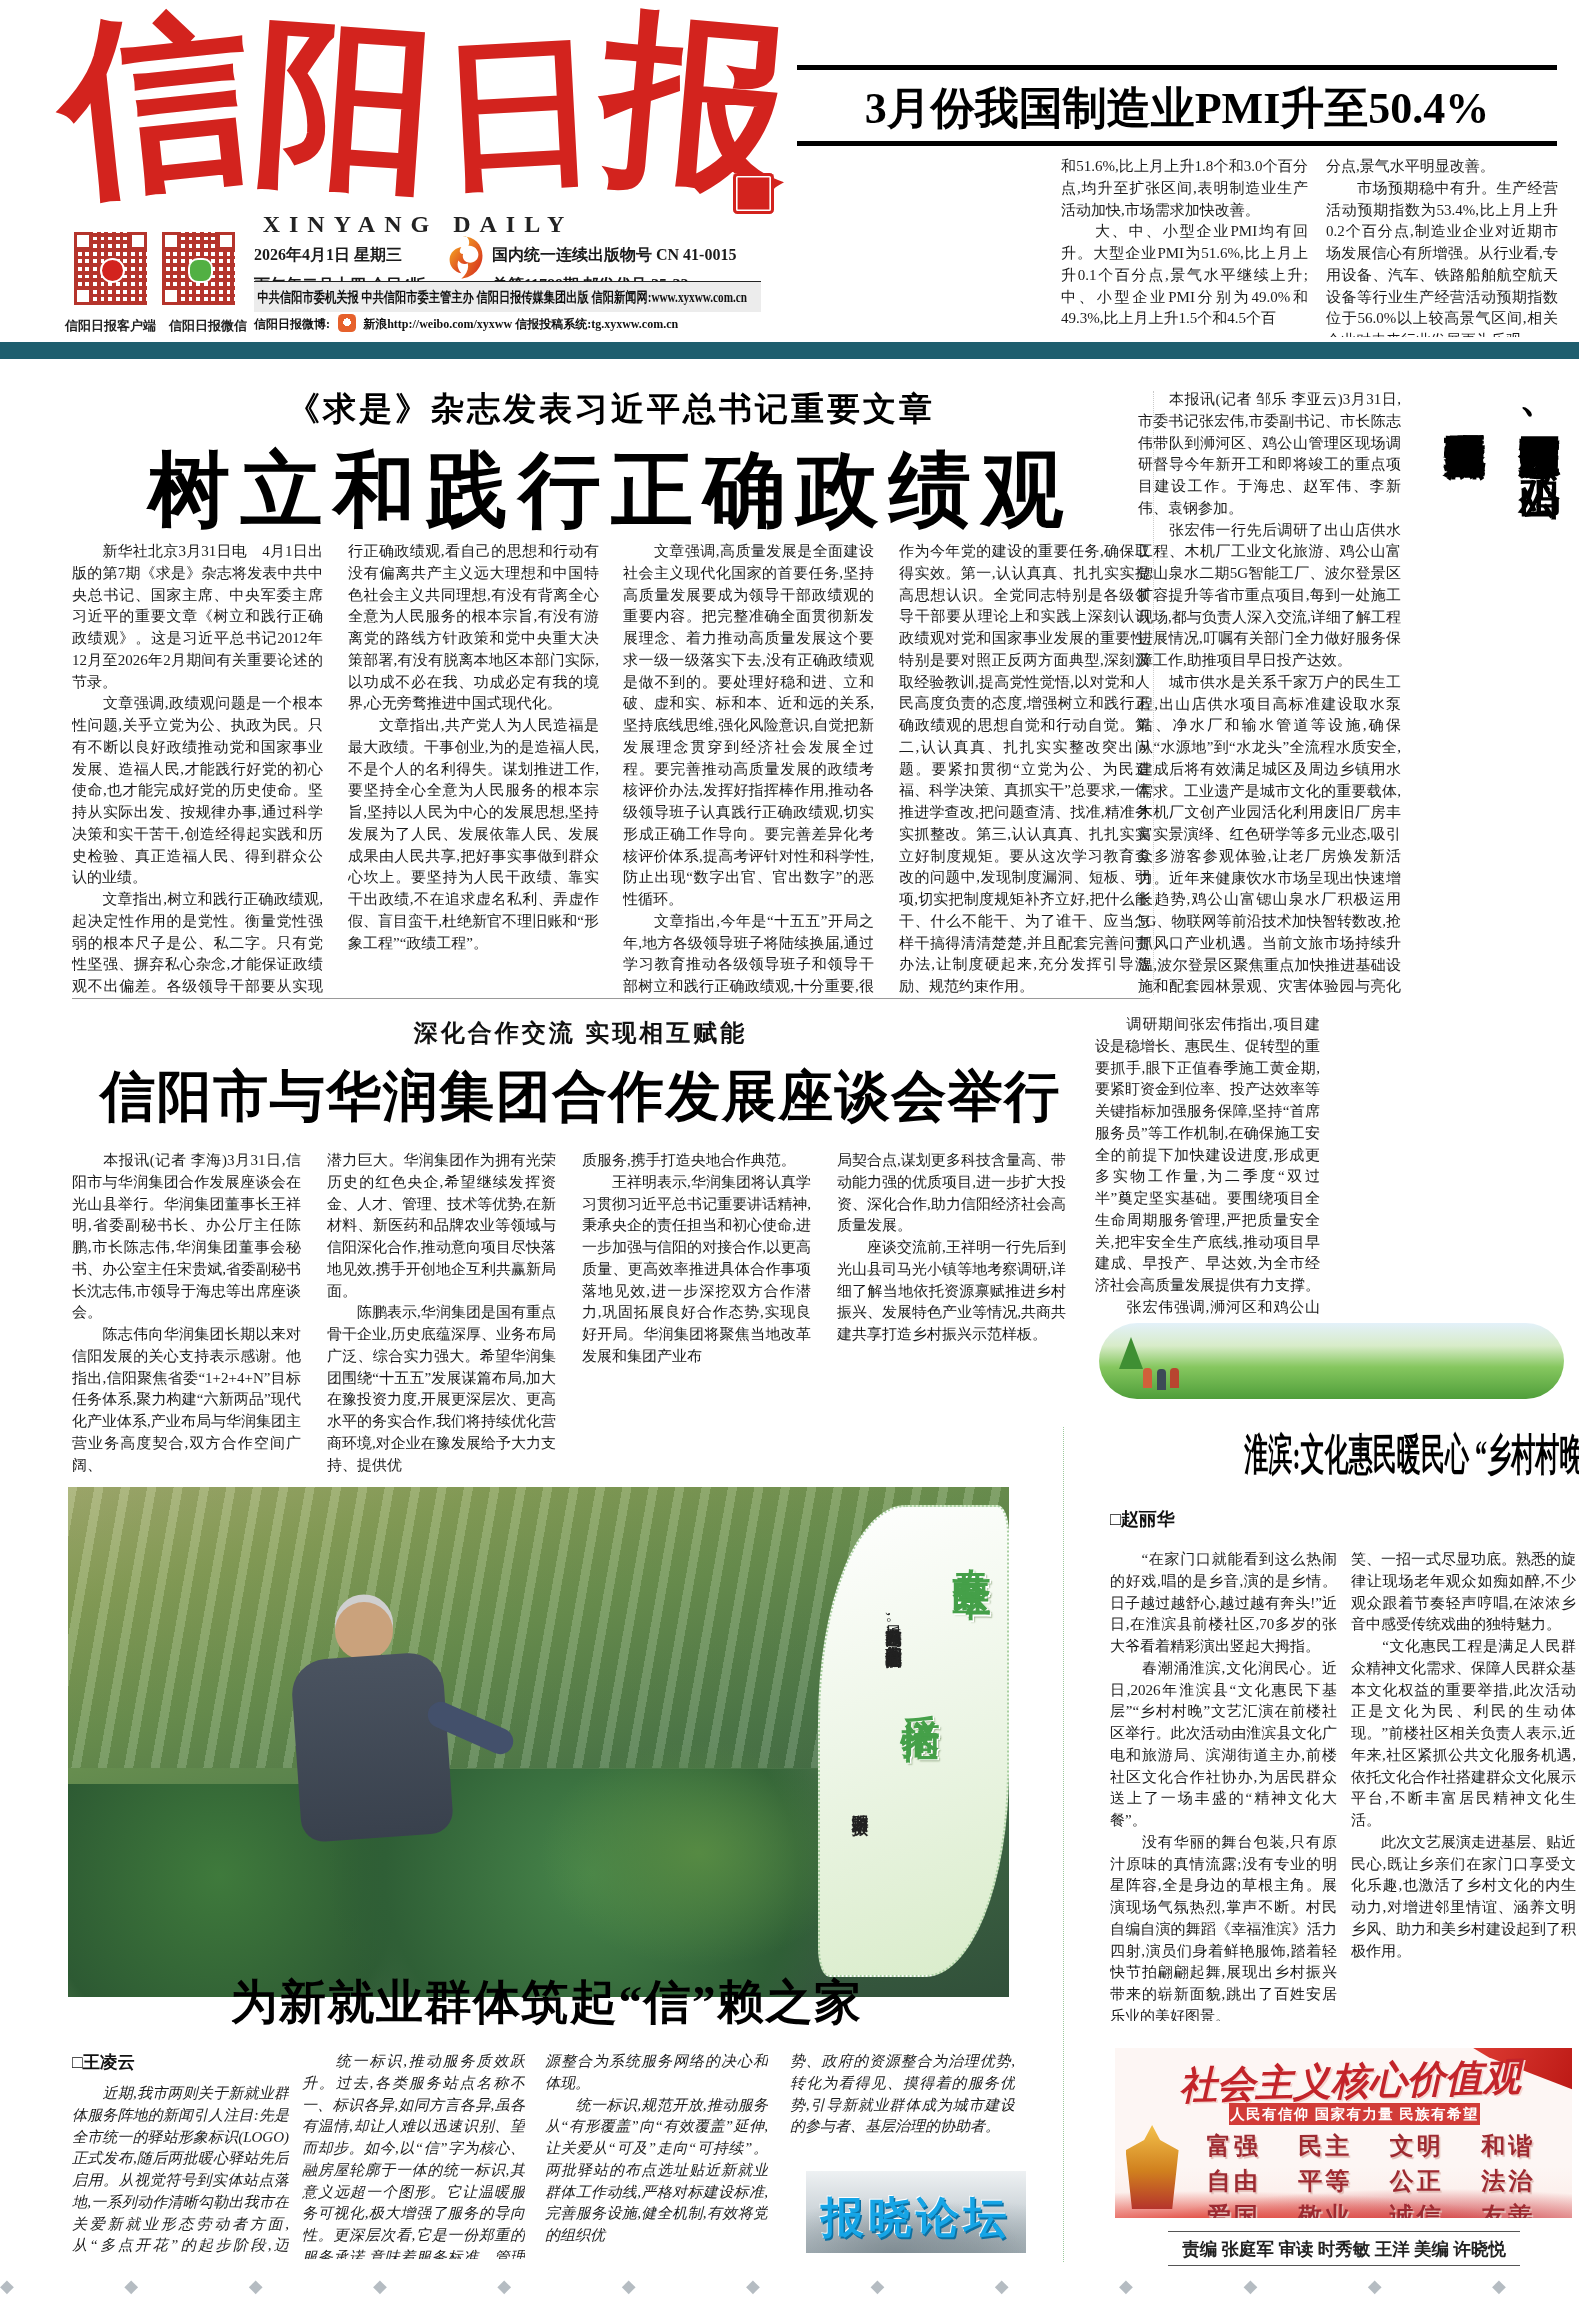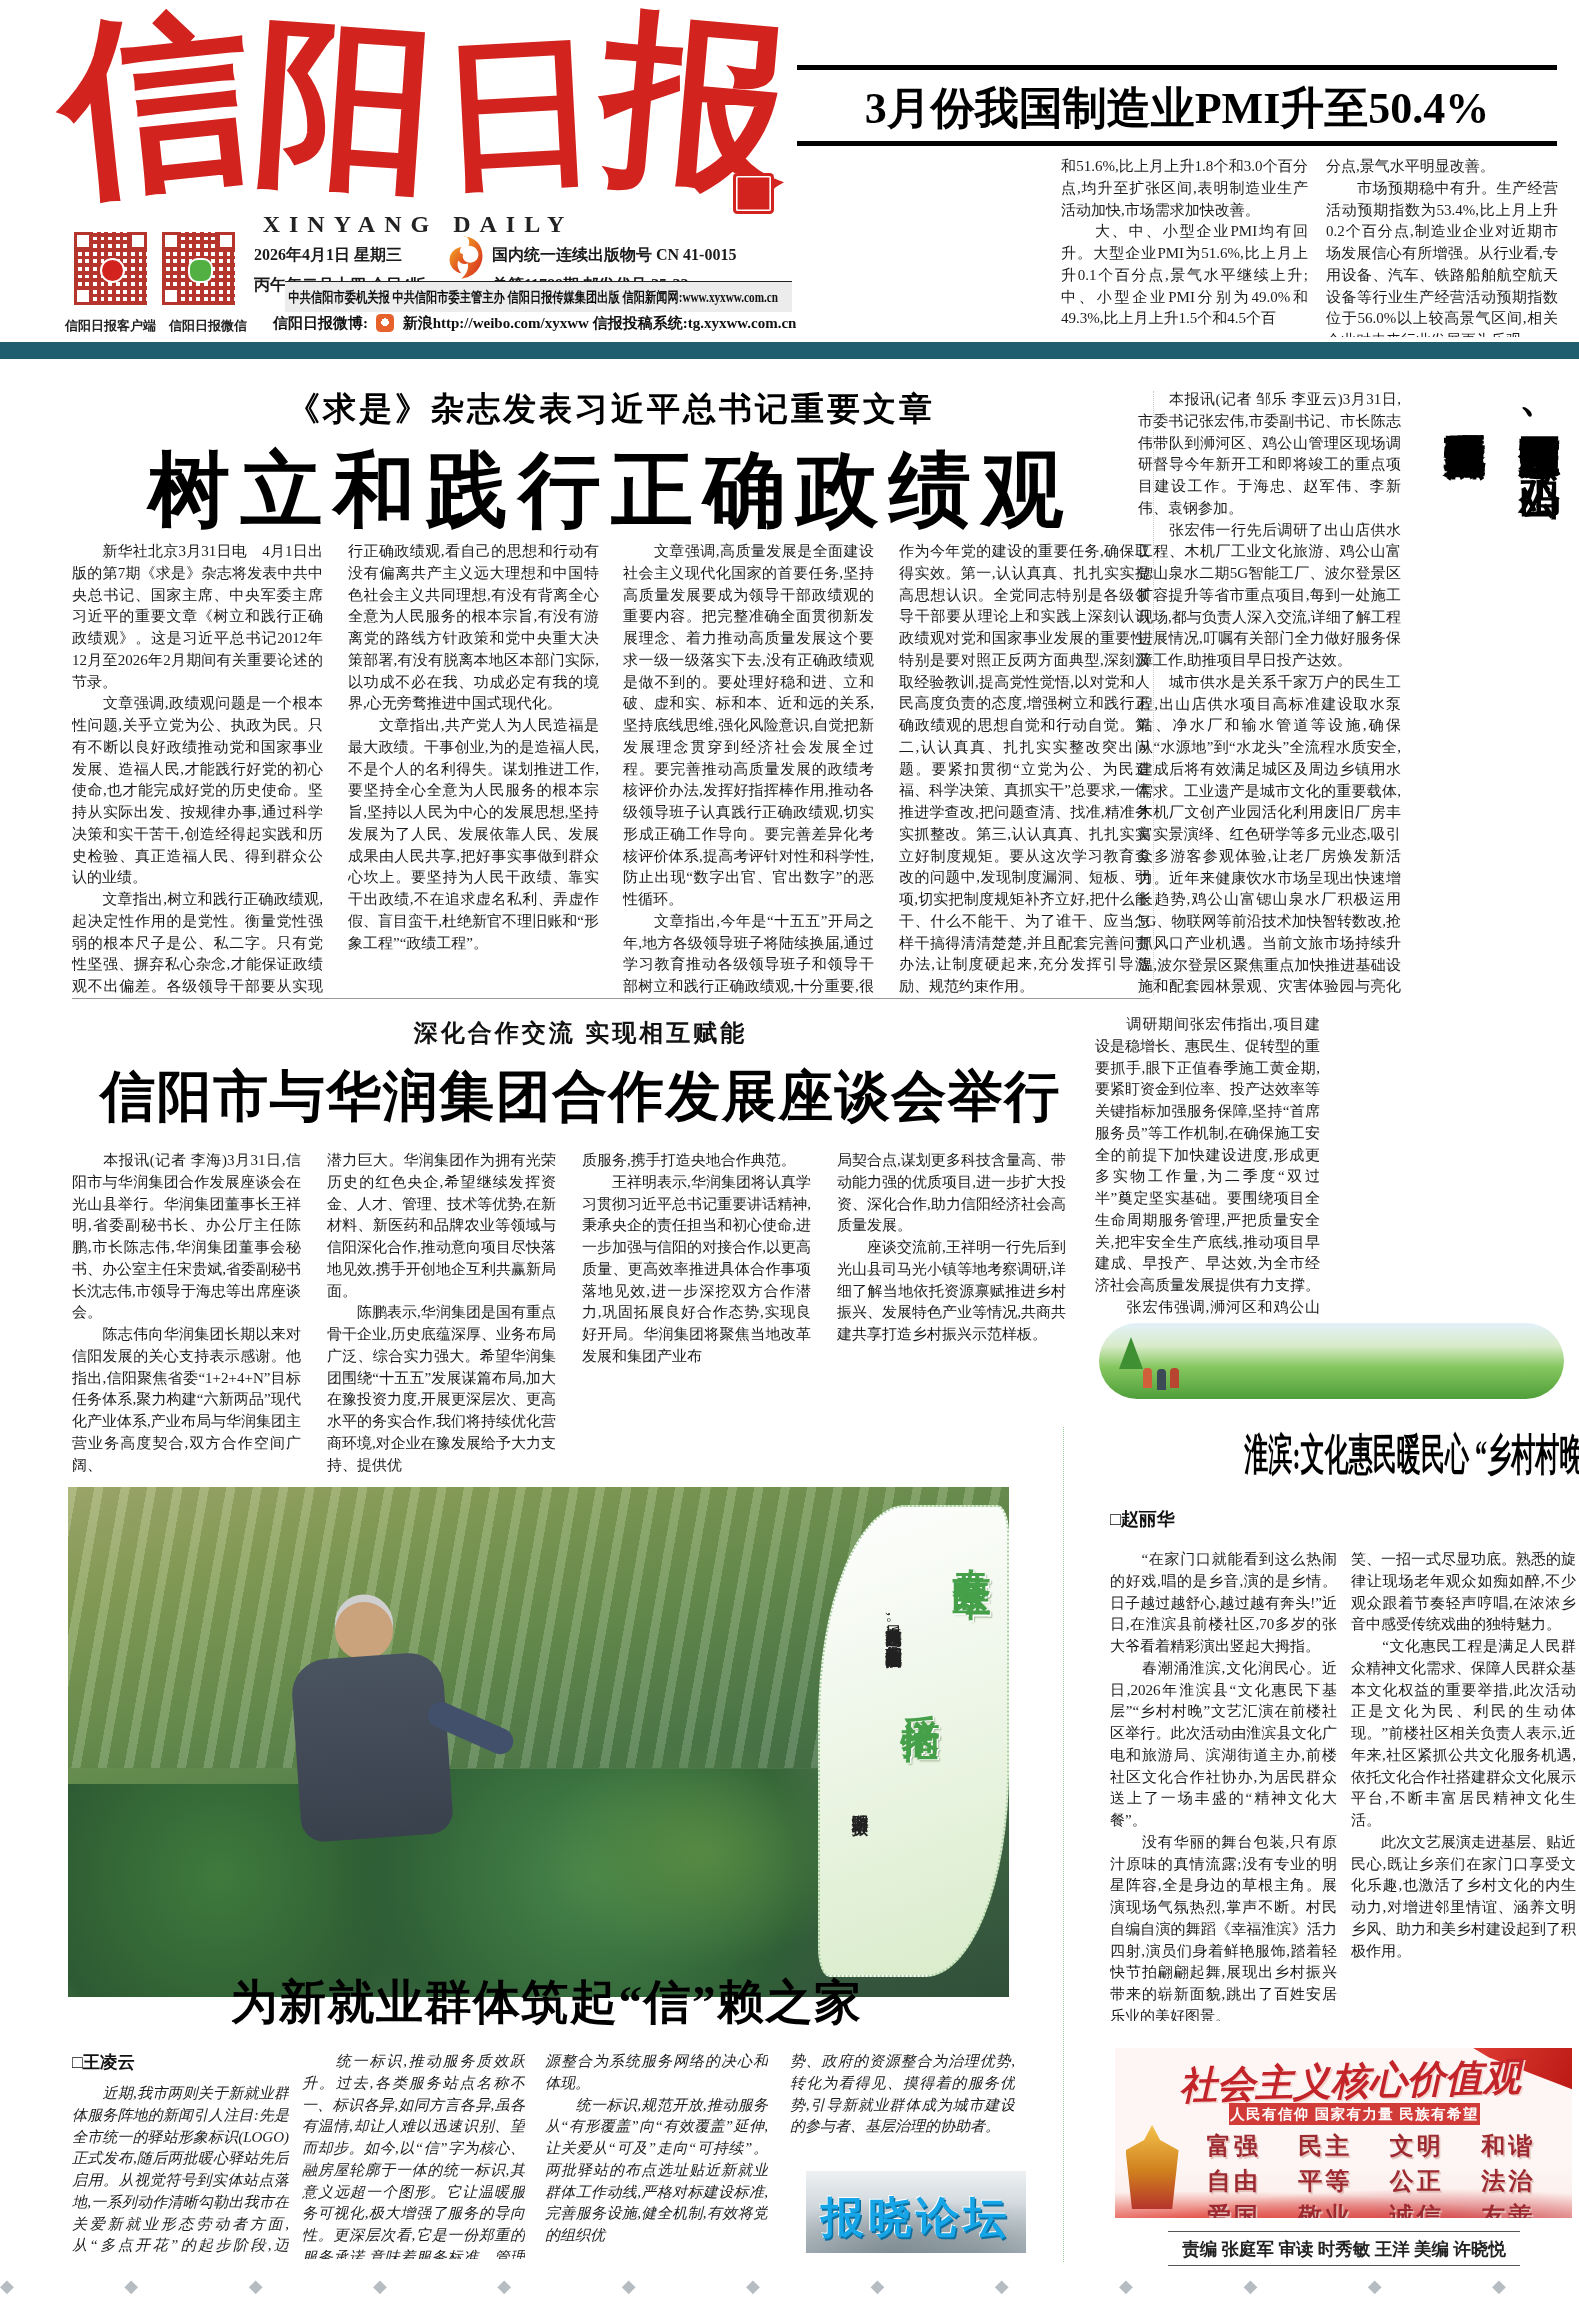--- a/index.html
+++ b/index.html
@@ -78,24 +78,24 @@
       </defs>
     <path fill="url(#ph)" d="M40 4c20 0 34 14 34 33 0 21-16 37-36 39 10-9 14-19 10-28 10 3 19-3 19-13 0-9-8-16-17-15 3-6 1-12-4-16h-6z"></path>
     <path fill="url(#ph)" d="M38 22c-12 2-20 11-20 22 0 12 9 21 20 23-6-7-8-15-5-22 4 6 12 8 17 4-7-2-11-8-9-15-8 0-6-7-3-12z"></path>
   </svg>
 
   <div class="abs" style="left:492px;top:240px;width:267px;font-size:16px;font-weight:700;line-height:1.9;color:#1a1a1a;">
     <div class="nowrap">国内统一连续出版物号 CN 41-0015</div>
     <div class="nowrap">总第11789期 邮发代号 35-32</div>
   </div>
 
-  <div class="graybar" style="left:254px;top:281px;width:507px;height:30px;margin-left:31px;">
+  <div class="graybar" style="left:254px;top:281px;width:507px;height:30px;">
     <div class="nowrap" style="font-size:14.4px;font-weight:700;line-height:30px;transform:scaleX(0.78);transform-origin:left;padding-left:4.6px;color:#111;">中共信阳市委机关报 中共信阳市委主管主办 信阳日报传媒集团出版 信阳新闻网:www.xyxww.com.cn</div>
   </div>
-  <div class="abs" style="left:254px;top:314px;width:531px;height:24px;font-size:15px;font-weight:700;color:#111;margin-left:19px;">
+  <div class="abs" style="left:254px;top:314px;width:531px;height:24px;font-size:12px;font-weight:700;color:#111;">
     <span>信阳日报微博:</span>
     <span style="display:inline-block;width:18px;height:18px;background:radial-gradient(circle at 50% 45%,#fff 0 3.8px,#e6612c 3.8px);border-radius:4.6px;vertical-align:-3.8px;margin:0 4.6px;"></span>
     <span>新浪http://weibo.com/xyxww 信报投稿系统:tg.xyxww.com.cn</span>
   </div>
 
   <div class="rule-black" style="left:797px;top:65px;width:760px;height:5.3px;"></div>
   <div class="abs ctr nowrap serif9" style="left:797px;top:79px;width:760px;font-size:44px;color:#000;">3月份我国制造业PMI升至50.4%</div>
   <div class="rule-black" style="left:797px;top:141px;width:760px;height:5.3px;"></div>
   <div class="col" style="left:1061px;top:156px;width:247px;height:181px;">和51.6%,比上月上升1.8个和3.0个百分点,均升至扩张区间,表明制造业生产活动加快,市场需求加快改善。
 　　大、中、小型企业PMI均有回升。大型企业PMI为51.6%,比上月上升0.1个百分点,景气水平继续上升;中、小型企业PMI分别为49.0%和49.3%,比上月上升1.5个和4.5个百</div>

